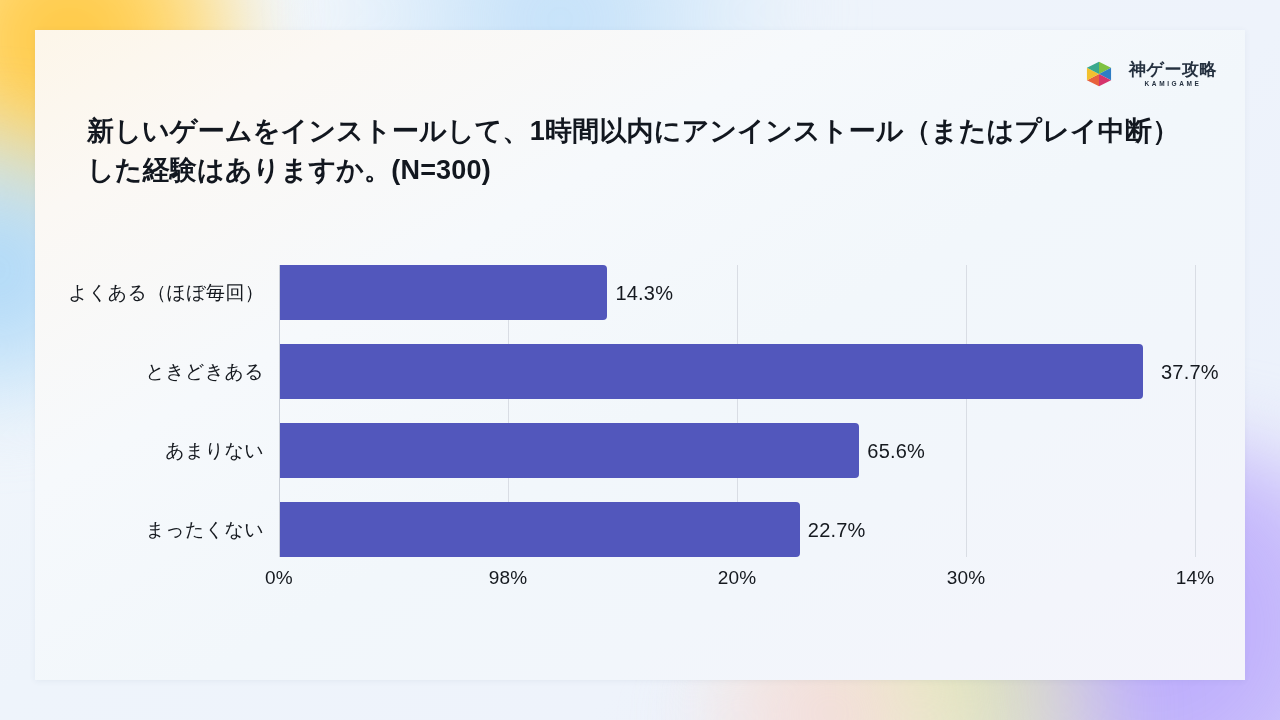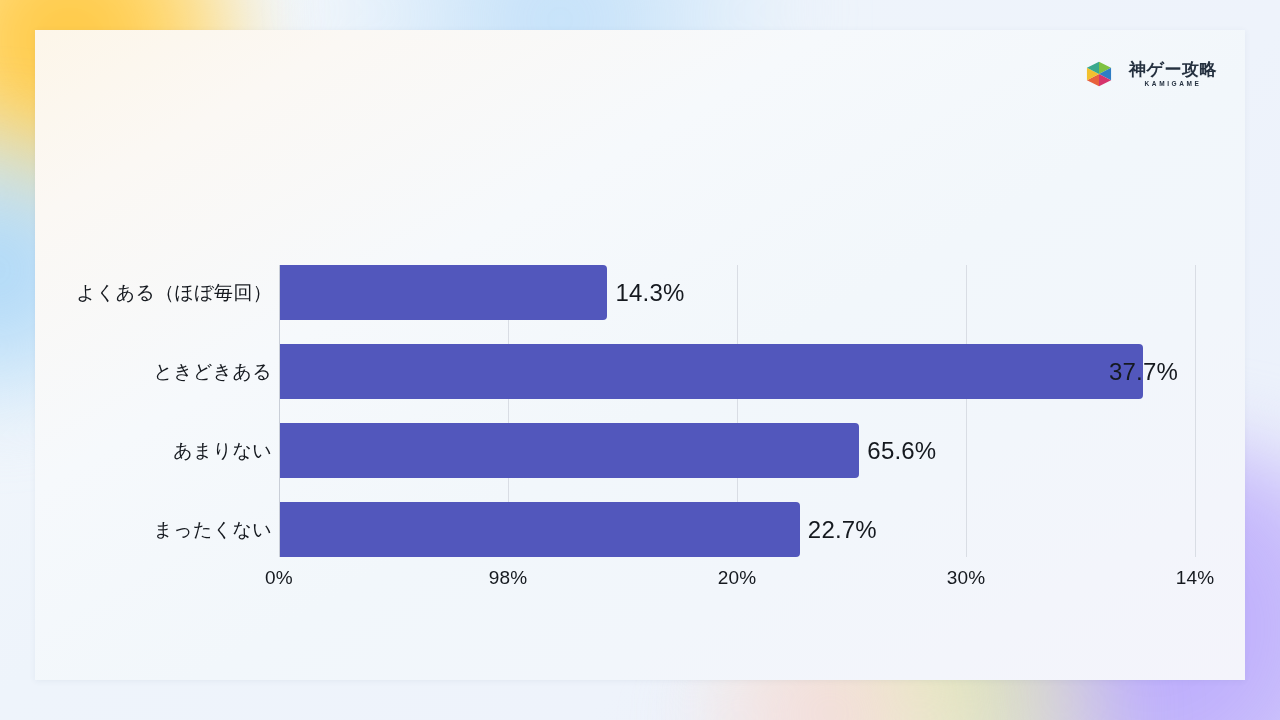--- a/index.html
+++ b/index.html
@@ -118,21 +118,21 @@
   
   #plot {
     position: absolute;
     left: 0;
     top: 0;
     width: 1210px;
     height: 650px;
   }
   .cat-label {
     position: absolute;
-    right: 0;
+    right: 8px;
     width: 230px;
     text-align: right;
     font-size: 19px;
     color: #15191f;
     transform: translateY(-50%);
     white-space: nowrap;
     letter-spacing: 0.3px;
   }
   .cat-label-wrap {
     position: absolute;
@@ -149,21 +149,21 @@
     width: 1px;
     background: #c9ced7;
   }
   .bar {
     position: absolute;
     background: #5257bc;
     border-radius: 0 4px 4px 0;
   }
   .bar-value {
     position: absolute;
-    font-size: 24px;
+    font-size: 20px;
     color: #15191f;
     transform: translateY(-50%);
     white-space: nowrap;
     letter-spacing: 0.2px;
   }
   .tick-label {
     position: absolute;
     font-size: 19px;
     color: #15191f;
     transform: translateX(-50%);
@@ -193,37 +193,38 @@
         <polygon points="50,94 7,72 50,50" fill="#e8613c"></polygon>
         <polygon points="7,72 7,28 50,50" fill="#f2c12e"></polygon>
         <polygon points="7,28 50,6 50,50" fill="#3aa98d"></polygon>
       </svg>
       <div id="logo-text">
         <div id="logo-title">神ゲー攻略</div>
         <div id="logo-sub">KAMIGAME</div>
       </div>
     </div>
 
+    <div id="chart-title">新しいゲームをインストールして、1時間以内にアンインストール（またはプレイ中断）した経験はありますか。(N=300)</div>
 
     <div id="plot">
         <div class="axis-line" style="left: 244px; top: 235px; height: 292px;"></div>
         <div class="gridline" style="left: 473px; top: 235px; height: 292px;"></div>
         <div class="gridline" style="left: 702px; top: 235px; height: 292px;"></div>
         <div class="gridline" style="left: 931px; top: 235px; height: 292px;"></div>
         <div class="gridline" style="left: 1160px; top: 235px; height: 292px;"></div>
         <div class="cat-label-wrap" style="top: 262.5px;">
           <div class="cat-label" style="top: 0px;">よくある（ほぼ毎回）</div>
         </div>
         <div class="bar" style="left: 245px; top: 235px; width: 327.47px; height: 55px; background: rgb(82, 87, 188);"></div>
         <div class="bar-value" style="left: 580.47px; top: 262.5px;">14.3%</div>
         <div class="cat-label-wrap" style="top: 341.5px;">
           <div class="cat-label" style="top: 0px;">ときどきある</div>
         </div>
         <div class="bar" style="left: 245px; top: 314px; width: 863.33px; height: 55px; background: rgb(82, 87, 188);"></div>
-        <div class="bar-value" style="left: 1074px; top: 341.5px;">37.7%</div>
+        <div class="bar-value" style="left: 1126px; top: 341.5px;">37.7%</div>
         <div class="cat-label-wrap" style="top: 420.5px;">
           <div class="cat-label" style="top: 0px;">あまりない</div>
         </div>
         <div class="bar" style="left: 245px; top: 393px; width: 579.37px; height: 55px; background: rgb(82, 87, 188);"></div>
         <div class="bar-value" style="left: 832.37px; top: 420.5px;">65.6%</div>
         <div class="cat-label-wrap" style="top: 499.5px;">
           <div class="cat-label" style="top: 0px;">まったくない</div>
         </div>
         <div class="bar" style="left: 245px; top: 472px; width: 519.83px; height: 55px; background: rgb(82, 87, 188);"></div>
         <div class="bar-value" style="left: 772.83px; top: 499.5px;">22.7%</div>

